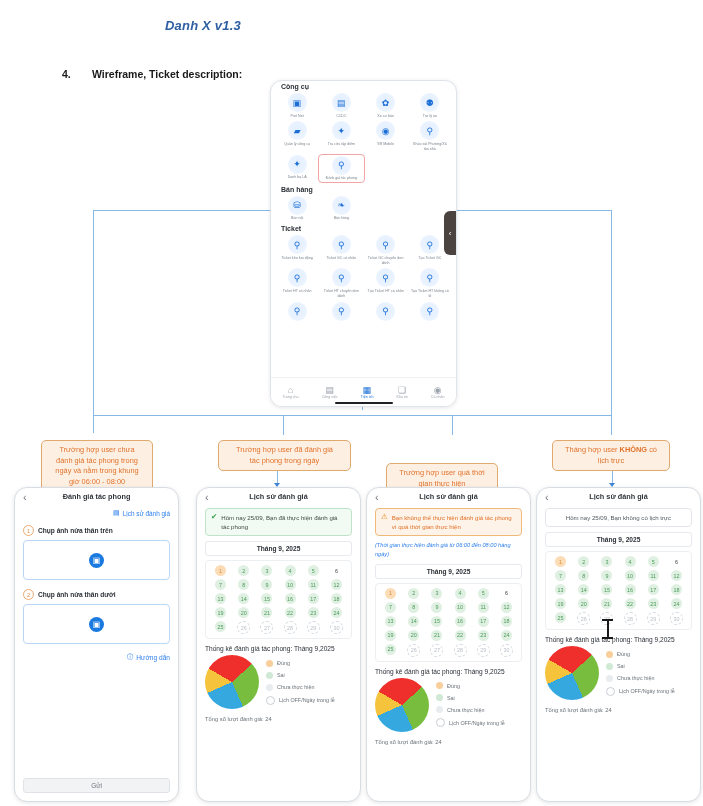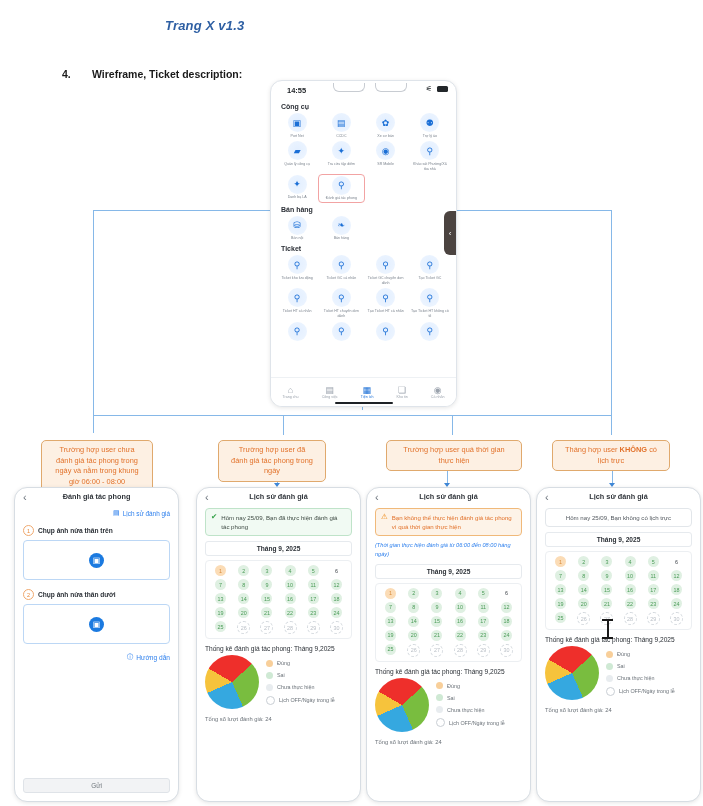--- a/index.html
+++ b/index.html
@@ -152,21 +152,21 @@
     left:602px;top:619px;
   }
   .cursor:before,.cursor:after{content:"";position:absolute;left:0;width:11px;height:2px;background:#1a1a1a;}
   .cursor:before{top:0;}
   .cursor:after{bottom:0;}
   .cursor i{position:absolute;left:4.5px;top:0;width:2px;height:20px;background:#1a1a1a;display:block;}
 </style>
 </head>
 <body>
 
-<div class="doc-title">Trang X v1.3</div>
+<div class="doc-title">Danh X v1.3</div>
 <div class="sec-num">4.</div>
 <div class="sec-title">Wireframe, Ticket description:</div>
 
 <div class="conn v" style="left:362px;top:405px;height:5px;"></div>
 <div class="conn h" style="left:93px;top:210px;width:518px;"></div>
 <div class="conn v" style="left:93px;top:210px;height:205px;"></div>
 <div class="conn v" style="left:611px;top:210px;height:205px;"></div>
 <div class="conn h" style="left:93px;top:415px;width:518px;"></div>
 <div class="conn v" style="left:93px;top:415px;height:18px;"></div>
 <div class="conn v" style="left:283px;top:415px;height:20px;"></div>
@@ -176,26 +176,20 @@
 <div class="conn v" style="left:97px;top:478px;height:8px;"></div>
 <div class="arrow-down" style="left:94px;top:484px;"></div>
 <div class="conn v" style="left:277px;top:470px;height:15px;"></div>
 <div class="arrow-down" style="left:274px;top:483px;"></div>
 <div class="conn v" style="left:447px;top:470px;height:15px;"></div>
 <div class="arrow-down" style="left:444px;top:483px;"></div>
 <div class="conn v" style="left:612px;top:470px;height:15px;"></div>
 <div class="arrow-down" style="left:609px;top:483px;"></div>
 
 <div class="phone-top">
-  <div class="pt-status">
-    <div class="pt-time">14:55</div>
-    <div class="pt-notch"></div>
-    <div class="pt-notch2"></div>
-    <div class="pt-icons">⚟ <span class="pt-batt"></span></div>
-  </div>
 
   <div class="pt-sec-hd">Công cụ</div>
   <div class="pt-grid">
     <div class="pt-cell">
         <div class="pt-ic">▣</div>
         <div class="pt-lb">Port Net</div>
       </div>
     <div class="pt-cell">
         <div class="pt-ic">▤</div>
         <div class="pt-lb">CCDC</div>
@@ -319,22 +313,22 @@
       </div>
     <div class="pt-tab">
         <span class="g">◉</span>
         <span>Cá nhân</span>
       </div>
   </div>
   <div class="pt-home"></div>
 </div>
 
 <div class="callout" style="left:41px;top:440px;width:112px;">Trường hợp user chưa đánh giá tác phong trong ngày và nằm trong khung giờ 06:00 - 08:00</div>
-<div class="callout" style="left:218px;top:440px;width:108px;">Trường hợp user đã đánh giá tác phong trong ngày</div>
-<div class="callout" style="left:386px;top:440px;width:136px;">Trường hợp user quá thời gian thực hiện</div>
+<div class="callout" style="left:218px;top:440px;width:133px;">Trường hợp user đã đánh giá tác phong trong ngày</div>
+<div class="callout" style="left:386px;top:463px;width:112px;">Trường hợp user quá thời gian thực hiện</div>
 <div class="callout" style="left:552px;top:440px;width:118px;"><span>Tháng hợp user </span><b>KHÔNG</b><span> có lịch trực</span></div>
 
 <div class="screen" style="left:14px;top:487px;">
   <div class="sc-head">
     <div class="sc-back">‹</div>
     <div class="sc-title">Đánh giá tác phong</div>
   </div>
   <div class="sc-body">
     <div class="link-row">
       <span class="cal-ic">▤</span>

